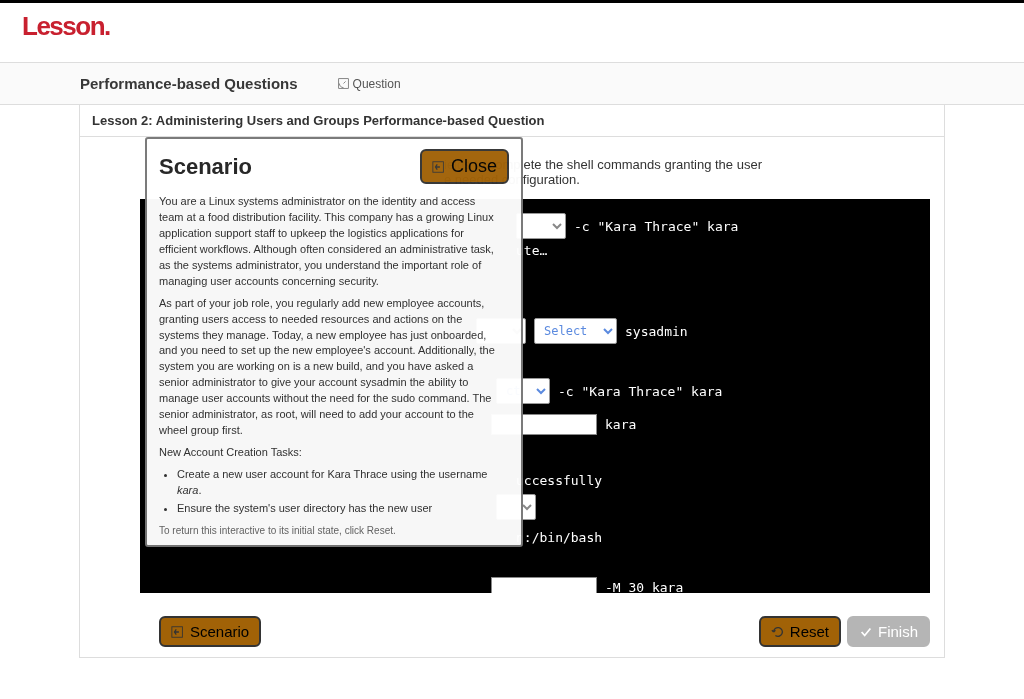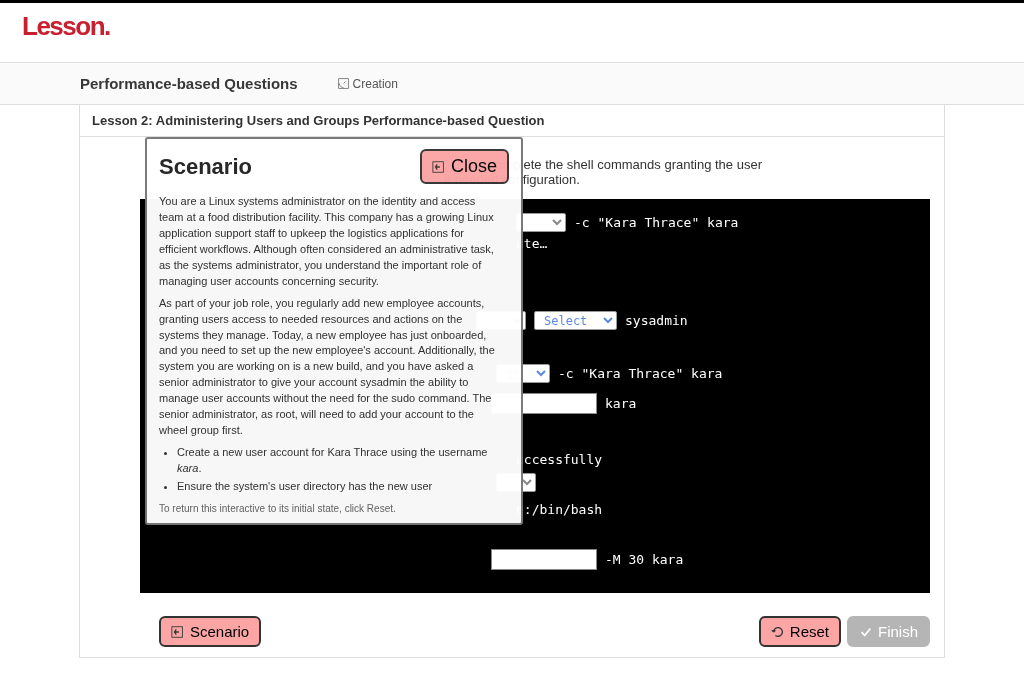--- a/index.html
+++ b/index.html
@@ -12,25 +12,25 @@
 .dashboard{font-size:12px;color:#555;display:flex;align-items:center;gap:4px}
 .dashboard svg{width:11px;height:11px}
 .main{max-width:864px;margin:0 auto;border:1px solid #ddd;border-top:0}
 .lesson-bar{padding:8px 12px;font-weight:700;font-size:13px;border-bottom:1px solid #ddd}
 .stage{position:relative;padding:10px 14px 14px;height:520px;box-sizing:border-box}
 .instructions{font-size:13px;color:#333;margin-left:350px;margin-top:10px}
 .instructions a{color:#2a6ebb}
 .terminal{position:absolute;left:60px;right:14px;top:62px;bottom:64px;background:#000;color:#fff;font-family:Menlo,Consolas,monospace;font-size:13px;padding:14px 16px 10px;overflow:hidden}
 .term-row{display:flex;align-items:center;gap:8px;margin:10px 0;white-space:nowrap}
 .term select,.term input,.terminal select,.terminal input{font-family:inherit;font-size:12px}
-.sel{background:#fff;color:#5b8adf;border:1px solid #999;border-radius:2px;height:19px;padding:0 12px 0 5px;appearance:auto}
+.sel{background:#fff;color:#5b8adf;border:1px solid #999;border-radius:2px;height:26px;padding:0 12px 0 5px;appearance:auto}
 .sel.blank{color:#888;min-width:50px}
 .txt{background:#fff;border:1px solid #888;height:17px;width:100px}
 .footer-bar{position:absolute;left:14px;right:14px;bottom:10px;display:flex;justify-content:space-between;align-items:flex-end}
-.btn{background:#fca5a5;border:2px solid #333;border-radius:6px;padding:5px 10px;font-size:15px;font-weight:500;display:inline-flex;align-items:center;gap:5px;cursor:pointer}
+.btn{background:#a16207;border:2px solid #333;border-radius:6px;padding:5px 10px;font-size:15px;font-weight:500;display:inline-flex;align-items:center;gap:5px;cursor:pointer}
 .btn svg{width:14px;height:14px}
 .btn.finish{background:#b5b5b5;color:#fff;border-color:#b5b5b5}
 .btn-row-right{display:flex;gap:6px}
 .scenario-panel{position:absolute;left:65px;top:0;width:350px;background:#fff;border:2px solid #777;border-radius:3px;padding:10px 12px 8px;box-shadow:0 0 0 rgba(0,0,0,.2);z-index:10;opacity:.97}
 .scenario-head{display:flex;justify-content:space-between;align-items:center;margin-bottom:4px}
 .scenario-title{font-size:22px;font-weight:800;color:#222}
 .scenario-body{font-size:11px;line-height:1.45;color:#333;max-height:390px;overflow-y:auto;padding-right:10px;scrollbar-width:thin}
 .scenario-body p{margin:6px 0}
 .scenario-body ul{margin:2px 0 2px 18px;padding:0}
 .scenario-body li{margin:2px 0}
@@ -49,21 +49,21 @@
 
 <div class="header-bar">
   <div class="header-inner">
     <span class="pbq-title">Performance-based Questions</span>
     <span class="dashboard">
       <svg viewBox="0 0 16 16">
           <rect x="1" y="1" width="14" height="14" fill="none" stroke="#555"></rect>
           <path d="M8 14 A6 6 0 0 1 2 8" fill="none" stroke="#555"></path>
           <line x1="8" y1="8" x2="11" y2="5" stroke="#555"></line>
         </svg>
-      <span>Creation</span>
+      <span>Question</span>
     </span>
   </div>
 </div>
 
 <div class="main">
   <div class="lesson-bar">Lesson 2: Administering Users and Groups Performance-based Question</div>
 
   <div class="stage">
 
     <div class="instructions">
@@ -124,20 +124,21 @@
           <svg viewBox="0 0 16 16">
               <rect x="1" y="2" width="12" height="12" fill="none" stroke="#333"></rect>
               <path d="M4 8 L9 8 M6 5 L4 8 L6 11" fill="none" stroke="#333" stroke-width="1.5"></path>
             </svg>
           <span style="font-size:18px">Close</span>
         </button>
       </div>
       <div class="scenario-body">
         <p>You are a Linux systems administrator on the identity and access team at a food distribution facility. This company has a growing Linux application support staff to upkeep the logistics applications for efficient workflows. Although often considered an administrative task, as the systems administrator, you understand the important role of managing user accounts concerning security.</p>
         <p>As part of your job role, you regularly add new employee accounts, granting users access to needed resources and actions on the systems they manage. Today, a new employee has just onboarded, and you need to set up the new employee's account. Additionally, the system you are working on is a new build, and you have asked a senior administrator to give your account sysadmin the ability to manage user accounts without the need for the sudo  command. The senior administrator, as root, will need to add your account to the wheel group first.</p>
+        <p class="tasks-head">New Account Creation Tasks:</p>
         <ul>
           <li><span>Create a new user account for Kara Thrace using the username </span><em>kara</em><span>.</span></li>
           <li>Ensure the system's user directory has the new user</li>
         </ul>
       </div>
       <div class="reset-hint">To return this interactive to its initial state, click Reset.</div>
     </div>
 
     <div class="footer-bar">
       <button class="btn" style="margin-left:65px">

